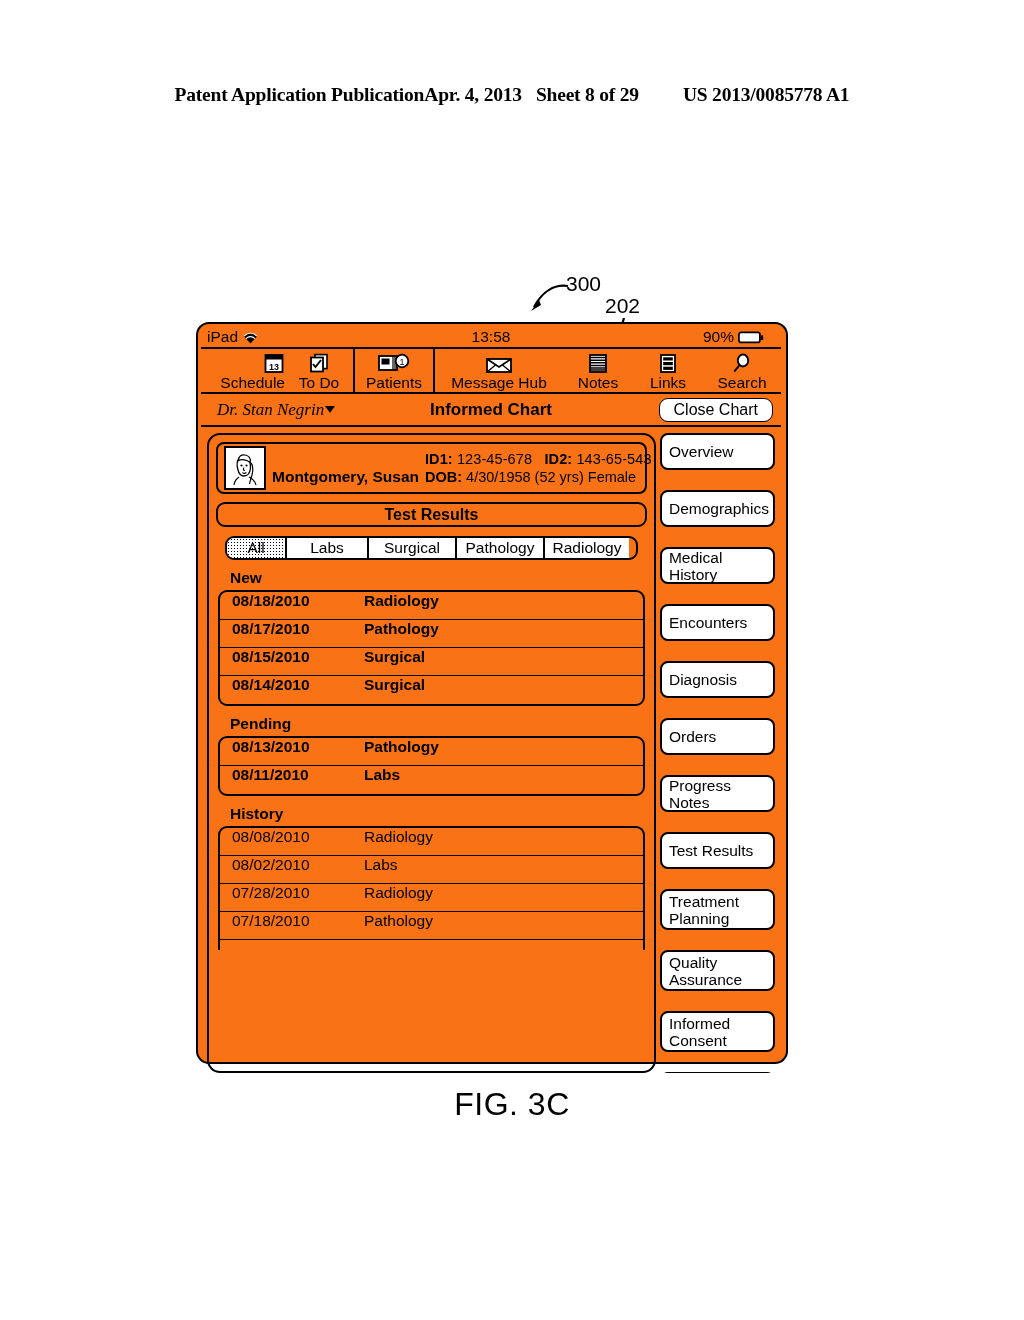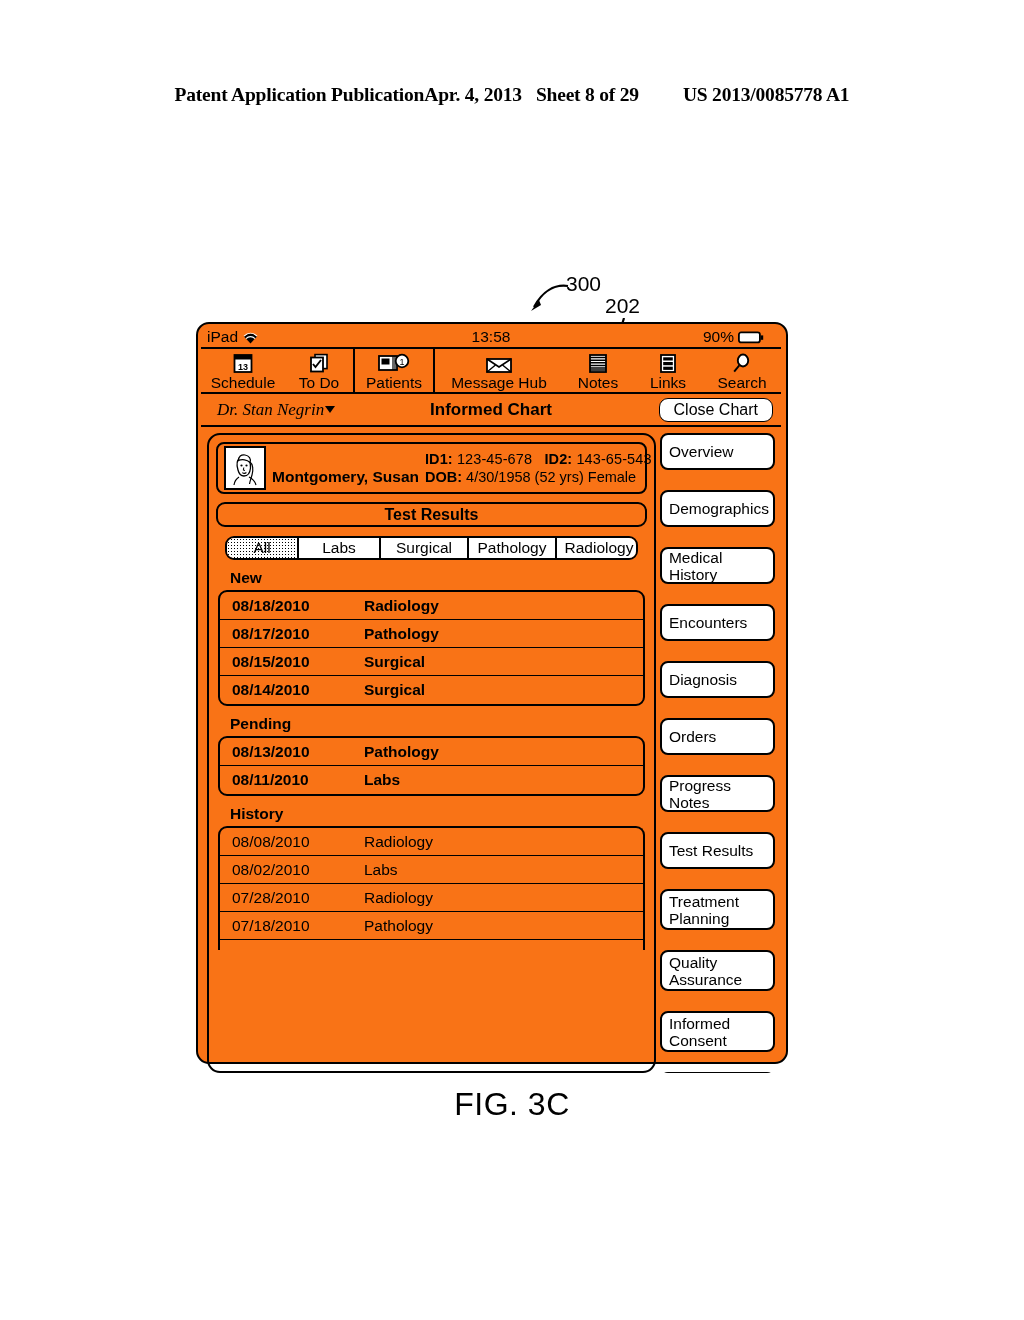--- a/index.html
+++ b/index.html
@@ -50,21 +50,21 @@
   .toolbar{
     display:flex;height:45px;border-bottom:2.5px solid #000;box-sizing:border-box;
   }
   .tb-item{
     display:flex;flex-direction:column;align-items:center;justify-content:flex-end;
     padding-bottom:1px;box-sizing:border-box;position:relative;
   }
   .tb-item .tb-ico{height:22px;display:flex;align-items:flex-end;justify-content:center;}
   .tb-item .tb-lbl{font-size:15.5px;line-height:17px;white-space:nowrap;}
   .tb-sep{width:0;border-left:2px solid #000;}
-  .tb-schedule{width:84px;}
+  .tb-schedule{width:84px;align-items:flex-end;}
   .tb-todo{width:68px;}
   .tb-patients{width:78px;}
   .tb-msg{width:128px;}
   .tb-notes{width:70px;margin-top:16px;}
   .tb-links{width:70px;}
   .tb-search{width:78px;}
 
   
   .titlebar{
     height:33px;display:flex;align-items:center;position:relative;
@@ -112,31 +112,31 @@
   }
   .tab{
     flex:none;display:flex;align-items:center;justify-content:center;font-size:15.5px;
     border-right:2px solid #000;box-sizing:border-box;white-space:nowrap;background:#fff;
   }
   .tab:last-child{border-right:none;}
   .tab.sel{
     background-image:radial-gradient(#000 0.6px, transparent 0.7px);
     background-size:3px 3px;
   }
-  .t-all{width:72px;} .t-labs{width:82px;} .t-surg{width:88px;}
+  .t-all{width:60px;} .t-labs{width:82px;} .t-surg{width:88px;}
   .t-path{width:88px;} .t-rad{width:84px;}
 
   
   .grouplabel{font-weight:bold;font-size:15.5px;margin:9px 0 3px 14px;}
   .listbox{
     border:2px solid #000;border-radius:9px;margin:0 2px;box-sizing:border-box;overflow:hidden;
   }
   .listbox.open-bottom{border-bottom:none;border-radius:9px 9px 0 0;}
   .lrow{
-    display:flex;align-items:center;height:28px;border-bottom:1.6px solid #000;
+    display:flex;height:28px;border-bottom:1.6px solid #000;
     box-sizing:border-box;padding-left:12px;font-size:15.5px;
   }
   .lrow:last-child{border-bottom:none;}
   .lrow.bold{font-weight:bold;}
   .lrow .ldate{width:132px;flex:none;}
   .lrow .ltype{}
   .lrow.partial{height:10px;border-bottom:none;}
 
   
   .sbtn{

